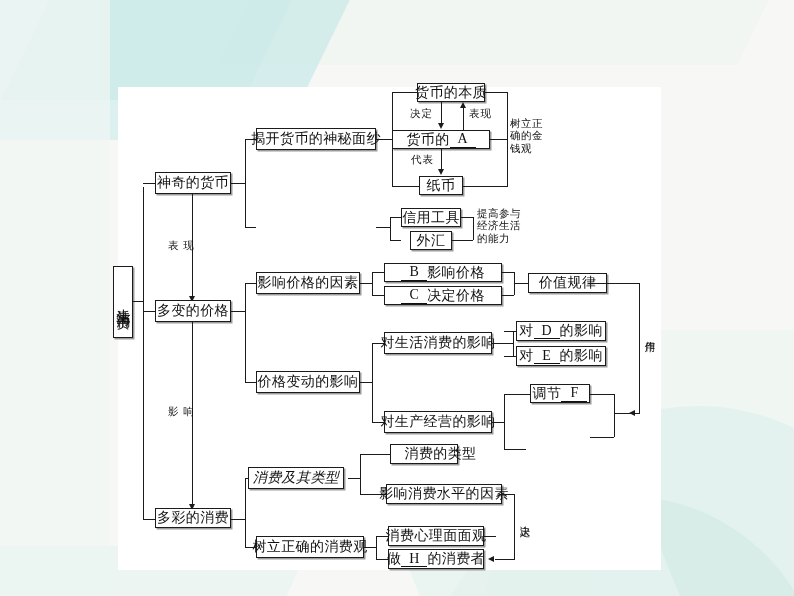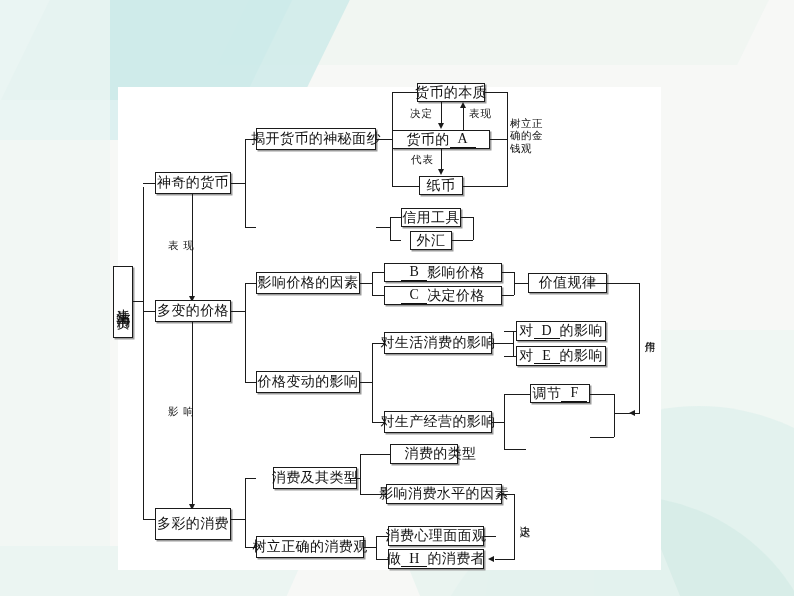--- a/index.html
+++ b/index.html
@@ -181,20 +181,23 @@
     <span>信用工具</span>
   </div>
   <div class="node" style="left:410px;top:231px;width:42px;height:19px;">
     <span>外汇</span>
   </div>
 
   <div class="h" style="left:461px;top:217px;width:12px;"></div>
   <div class="h" style="left:452px;top:240px;width:21px;"></div>
   <div class="v" style="left:473px;top:217px;height:23px;"></div>
 
+  <div class="plain" style="left:477px;top:208px;width:60px;">提高参与
+经济生活
+的能力</div>
 
   <div class="node" style="left:155px;top:300px;width:76px;height:22px;">
     <span>多变的价格</span>
   </div>
   <div class="h" style="left:143px;top:311px;width:13px;"></div>
 
   <div class="v" style="left:192px;top:322px;height:184px;"></div>
   <div class="arrow-d" style="left:189px;top:504px;"></div>
   <span class="lbl" style="left:168px;top:405px;">影  响</span>
 
@@ -276,31 +279,31 @@
   <div class="node" style="left:530px;top:384px;width:60px;height:19px;">
     <span>调节</span>
       <span class="blank">F</span>
   </div>
 
   <div class="h" style="left:590px;top:394px;width:24px;"></div>
   <div class="h" style="left:590px;top:437px;width:24px;"></div>
   <div class="v" style="left:614px;top:394px;height:43px;"></div>
   <div class="h" style="left:614px;top:413px;width:18px;"></div>
 
-  <div class="node" style="left:155px;top:508px;width:76px;height:32px;">
+  <div class="node" style="left:155px;top:508px;width:76px;height:20px;">
     <span>多彩的消费</span>
   </div>
   <div class="h" style="left:143px;top:519px;width:13px;"></div>
 
   <div class="h" style="left:231px;top:519px;width:14px;"></div>
   <div class="v" style="left:245px;top:478px;height:69px;"></div>
   <div class="h" style="left:245px;top:478px;width:11px;"></div>
   <div class="h" style="left:245px;top:547px;width:11px;"></div>
 
-  <div class="node" style="left:273px;top:467px;width:84px;height:22px;">
+  <div class="node" style="left:248px;top:467px;width:96px;height:22px;font-style:italic;">
     <span>消费及其类型</span>
   </div>
   <div class="node" style="left:256px;top:536px;width:108px;height:22px;">
     <span>树立正确的消费观</span>
   </div>
 
   <div class="h" style="left:348px;top:478px;width:12px;"></div>
   <div class="v" style="left:360px;top:454px;height:40px;"></div>
   <div class="h" style="left:360px;top:454px;width:30px;"></div>
   <div class="h" style="left:360px;top:494px;width:26px;"></div>

